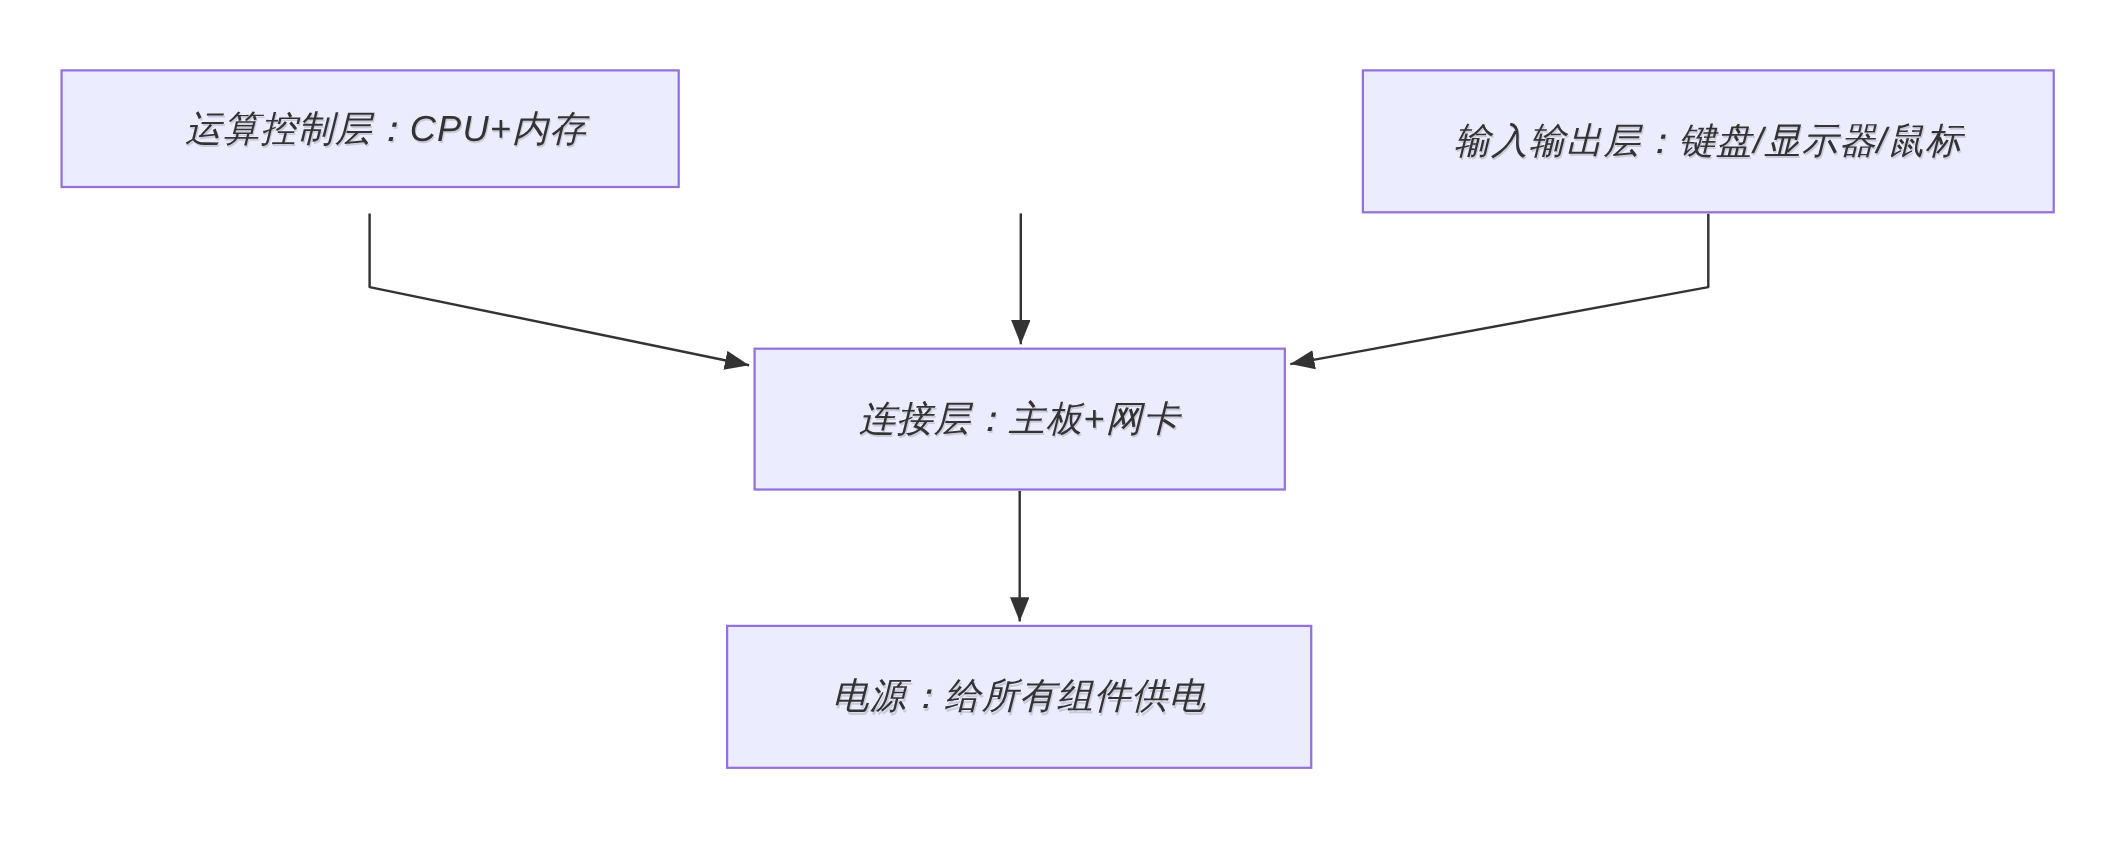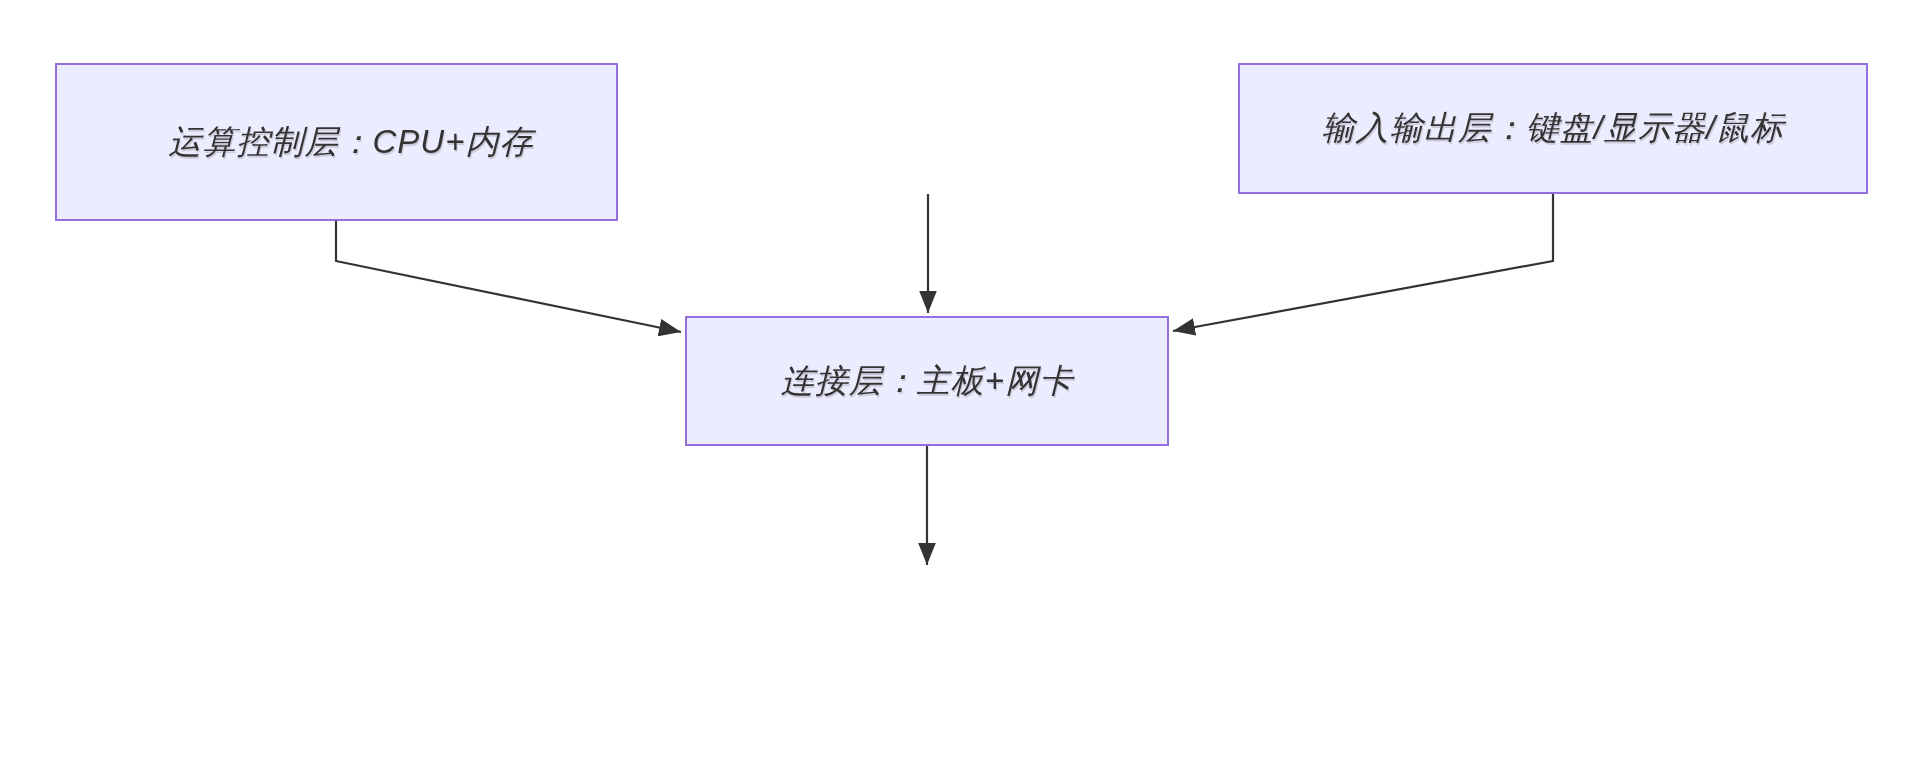--- a/index.html
+++ b/index.html
@@ -35,21 +35,21 @@
   }
   .node span {
     font-style: italic;
     font-size: 33px;
     color: #333333;
     letter-spacing: 1px;
     text-shadow: 1px 2px 0 rgba(80, 80, 90, 0.22);
     white-space: nowrap;
   }
   
-  .node-compute { left: 55px;   top: 63px;  width: 563px; height: 158px; padding-left: 29px; }
+  .node-compute { left: 55px;   top: 63px;  width: 563px; height: 108px; padding-left: 29px; }
   .node-storage { left: 738px;  top: 63px;  width: 380px; height: 131px; }
   .node-io      { left: 1238px; top: 63px;  width: 630px; height: 131px; }
   .node-connect { left: 685px;  top: 316px; width: 484px; height: 130px; }
   .node-power   { left: 660px;  top: 568px; width: 533px; height: 131px; }
 </style>
 </head>
 <body>
 
 <div class="canvas">
 
@@ -71,14 +71,17 @@
 
 
   <div class="node node-connect">
     <span>连接层：主板+网卡</span>
   </div>
 
   <div class="node node-io">
     <span>输入输出层：键盘/显示器/鼠标</span>
   </div>
 
+  <div class="node node-power">
+    <span>电源：给所有组件供电</span>
+  </div>
 
 </div>
 
 </body></html>

